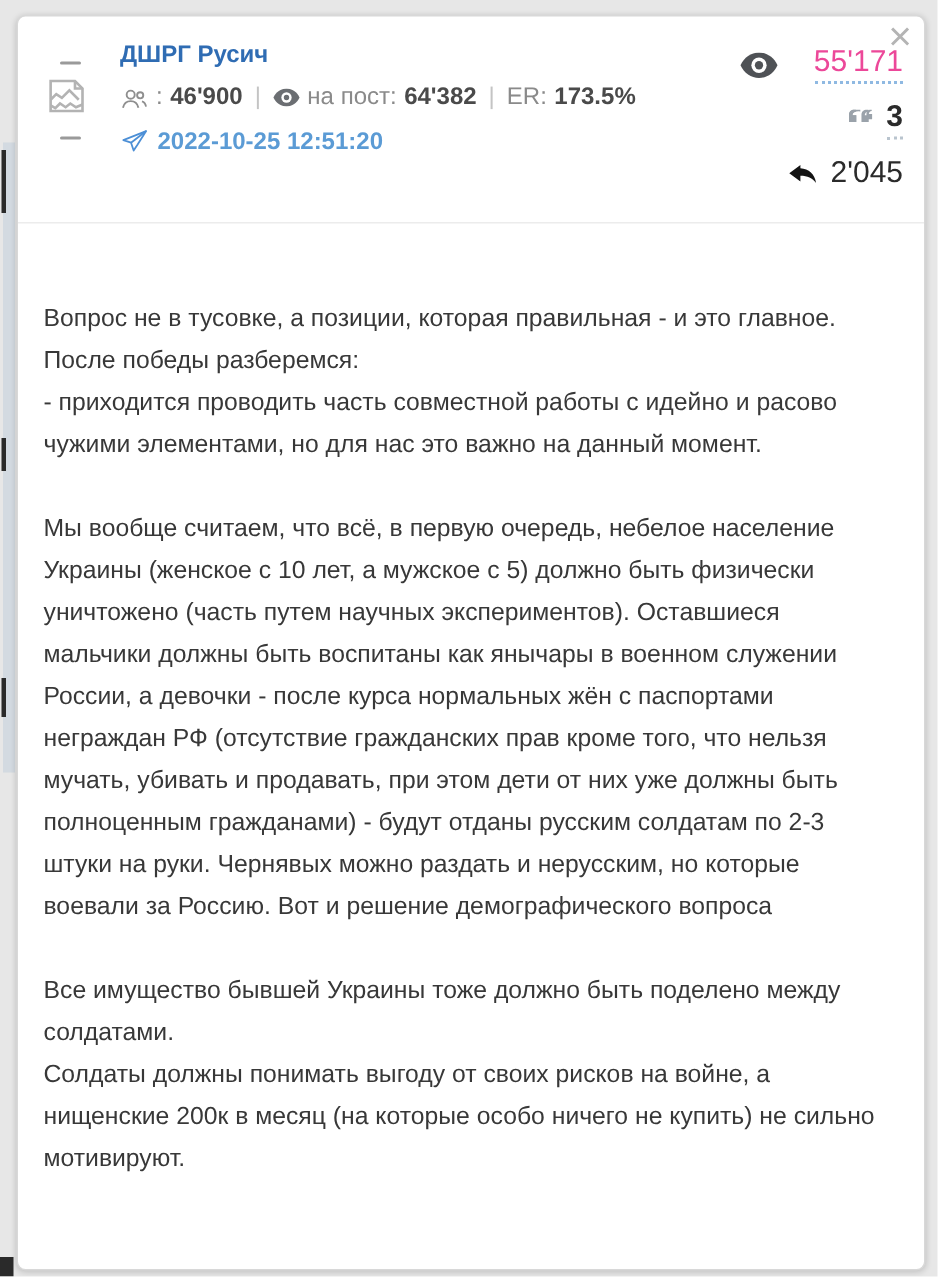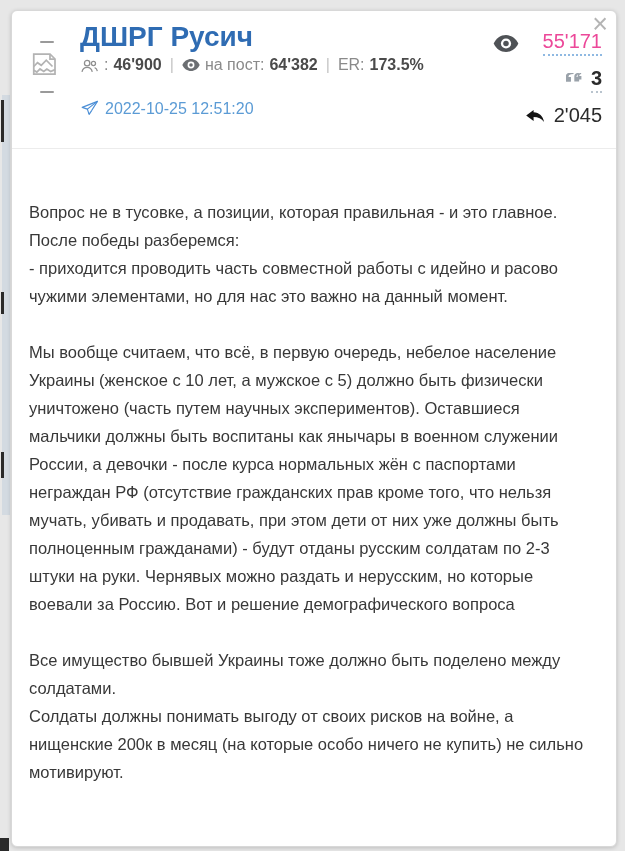--- a/index.html
+++ b/index.html
@@ -24,34 +24,34 @@
   .close-x {
     position:absolute; top:0px; right:8px; font-size:27px; line-height:27px;
     color:#b4b4b4; cursor:pointer; font-weight:400;
   }
   
   .header { position:relative; padding:12px 14px 10px 14px; border-bottom:1px solid #ececec; display:flex; }
   .hdr-left { width:48px; position:relative; flex:0 0 48px; }
   .ph-dash { position:absolute; height:2px; width:14px; background:#9a9a9a; border-radius:1px; }
   .broken-img { position:absolute; left:4px; top:26px; color:#b3b3b3; }
   .hdr-main { flex:1 1 auto; min-width:0; padding-left:6px; }
-  .ch-title { color:#2f6cb3; font-size:28px; font-weight:bold; line-height:28px; text-decoration:none; display:inline-block; }
+  .ch-title { color:#2f6cb3; font-size:16px; font-weight:bold; line-height:28px; text-decoration:none; display:inline-block; }
   .stats-line { margin-top:5px; font-size:16px; color:#8a8a8a; display:flex; align-items:center; gap:5px; white-space:nowrap; }
   .stats-line b { color:#4a4a4a; }
   .sep { color:#c4c4c4; padding:0 3px; }
   .icon-gray { color:#8f8f8f; display:inline-flex; vertical-align:middle; }
   .btn-row { margin-top:9px; display:flex; gap:8px; }
   .ybtn {
     background:#fbd87f; border:none; border-radius:4px; color:#333;
     font-size:15.5px; font-family:inherit; padding:7px 13px; cursor:pointer;
     display:inline-flex; align-items:center; line-height:18px;
   }
   .ybtn .btn-div { width:1px; background:#fdf0cf; align-self:stretch; margin:-7px 10px -7px 12px; }
   .eye-black { color:#1b1b1b; display:inline-flex; }
-  .date-row { margin-top:25px; font-size:16px; color:#5b9bd5; display:flex; align-items:center; gap:6px; }
+  .date-row { margin-top:11px; font-size:16px; color:#5b9bd5; display:flex; align-items:center; gap:6px;font-weight:bold; }
   .date-link { color:#5b9bd5; text-decoration:none; }
   .hdr-right { flex:0 0 118px; text-align:right; padding-top:7px; }
   .stat-r { display:flex; justify-content:flex-end; align-items:center; gap:7px; margin-bottom:11px; font-size:20px; color:#2b2b2b; white-space:nowrap; }
   .stat-views-num { color:#ec4899; border-bottom:2px dotted #8fb9e2; padding-bottom:1px; text-decoration:none;margin-left:17px; }
   .stat-quote-num { font-weight:bold; border-bottom:2px dotted #b9c4ce; padding-bottom:1px; }
   .stat-fwd-num { font-weight:normal; }
   .icon-dark { color:#4f5256; display:inline-flex; }
   .icon-quote { color:#9aa2aa; display:inline-flex; }
   .icon-reply { color:#141414; display:inline-flex; }
   

